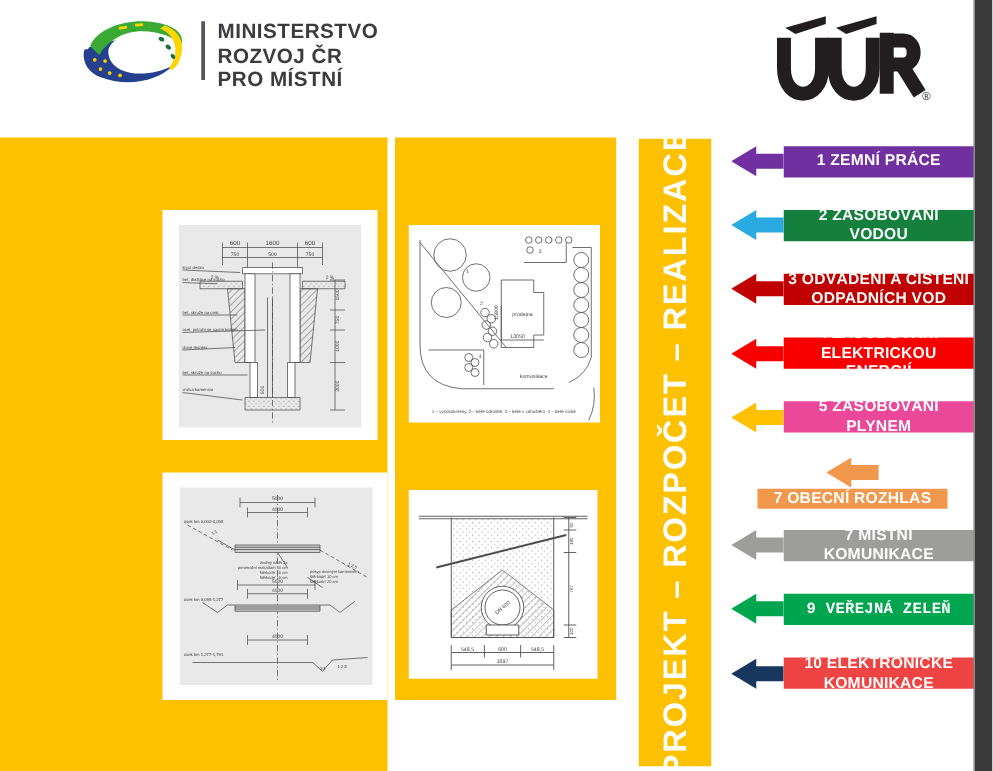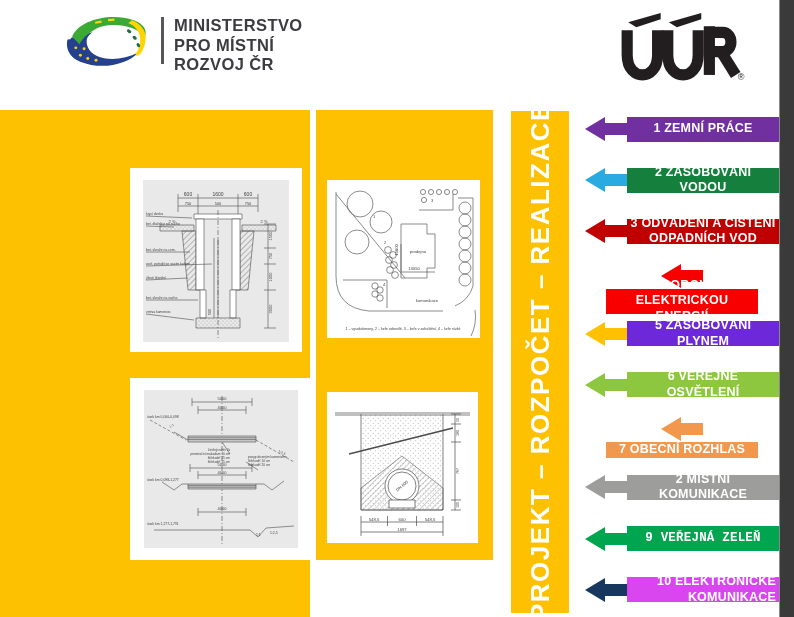--- a/index.html
+++ b/index.html
@@ -65,22 +65,22 @@
       <circle cx="20" cy="47" r="1.6" fill="#FFD500"></circle>
       <circle cx="28" cy="50.5" r="1.6" fill="#FFD500"></circle>
       <circle cx="37" cy="52.5" r="1.6" fill="#FFD500"></circle>
       <circle cx="24" cy="40" r="1.6" fill="#FFD500"></circle>
       <circle cx="15" cy="39" r="1.6" fill="#FFD500"></circle>
     </svg>
   </div>
   <div class="hdr-divider"></div>
   <div class="ministry-title">
     <div>MINISTERSTVO</div>
+    <div>ROZVOJ ČR</div>
     <div>PRO MÍSTNÍ</div>
-    <div>ROZVOJ ČR</div>
   </div>
 
   <div class="uur-logo">
     <svg viewBox="0 -14 134 72">
       <g stroke="#221E1F" stroke-width="11" fill="none">
         <path d="M12,6 V30 C12,44 20,50 27,50 C34,50 42,44 42,30 V6"></path>
         <path d="M52,6 V30 C52,44 60,50 67,50 C74,50 82,44 82,30 V6"></path>
         <path d="M93,2 V50"></path>
         <path d="M93,8 H106 C117,8 117,27 106,27 H95"></path>
         <path d="M104,26 L119,50"></path>
@@ -378,86 +378,76 @@
       <div class="cat-row" style="color: rgb(192, 0, 0); text-decoration: underline;">
       <span class="cat-arrow">
         <svg viewBox="0 0 42 26">
             <path d="M0,13 L20,1 L20,7 L42,7 L42,19 L20,19 L20,25 Z" fill="currentColor"></path>
           </svg>
       </span>
       <span class="cat-box" style="background: rgb(192, 0, 0);">
         <span class="cat-label">3 ODVÁDĚNÍ A ČIŠTĚNÍ ODPADNÍCH VOD</span>
       </span>
     </div>
-      <div class="cat-row" style="color: rgb(248, 0, 0); flex-direction: column;">
+      <div class="cat-row" style="color: rgb(248, 0, 0);">
       <span class="cat-arrow">
         <svg viewBox="0 0 42 26">
             <path d="M0,13 L20,1 L20,7 L42,7 L42,19 L20,19 L20,25 Z" fill="currentColor"></path>
           </svg>
       </span>
       <span class="cat-box" style="background: rgb(248, 0, 0);">
         <span class="cat-label">4 ZÁSOBOVÁNÍ ELEKTRICKOU ENERGIÍ</span>
       </span>
     </div>
       <div class="cat-row" style="color: rgb(255, 192, 0);">
       <span class="cat-arrow">
         <svg viewBox="0 0 42 26">
             <path d="M0,13 L20,1 L20,7 L42,7 L42,19 L20,19 L20,25 Z" fill="currentColor"></path>
           </svg>
       </span>
-      <span class="cat-box" style="background: #6d28d9;">
+      <span class="cat-box" style="background: #ec4899;">
         <span class="cat-label">5 ZÁSOBOVÁNÍ PLYNEM</span>
-      </span>
-    </div>
-      <div class="cat-row" style="color: rgb(141, 198, 63);">
-      <span class="cat-arrow">
-        <svg viewBox="0 0 42 26">
-            <path d="M0,13 L20,1 L20,7 L42,7 L42,19 L20,19 L20,25 Z" fill="currentColor"></path>
-          </svg>
-      </span>
-      <span class="cat-box" style="background: rgb(141, 198, 63);">
-        <span class="cat-label">6 VEŘEJNÉ OSVĚTLENÍ</span>
       </span>
     </div>
       <div class="cat-row" style="color: rgb(242, 152, 76); flex-direction: column;">
       <span class="cat-arrow">
         <svg viewBox="0 0 42 26">
             <path d="M0,13 L20,1 L20,7 L42,7 L42,19 L20,19 L20,25 Z" fill="currentColor"></path>
           </svg>
       </span>
       <span class="cat-box" style="background: rgb(242, 152, 76);">
         <span class="cat-label">7 OBECNÍ ROZHLAS</span>
       </span>
     </div>
       <div class="cat-row" style="color: rgb(157, 157, 156);">
       <span class="cat-arrow">
         <svg viewBox="0 0 42 26">
             <path d="M0,13 L20,1 L20,7 L42,7 L42,19 L20,19 L20,25 Z" fill="currentColor"></path>
           </svg>
       </span>
       <span class="cat-box" style="background: rgb(157, 157, 156);">
-        <span class="cat-label">2 MÍSTNÍ KOMUNIKACE</span>
+        <span class="cat-label">7 MÍSTNÍ KOMUNIKACE</span>
       </span>
     </div>
       <div class="cat-row" style="color: rgb(0, 166, 79);">
       <span class="cat-arrow">
         <svg viewBox="0 0 42 26">
             <path d="M0,13 L20,1 L20,7 L42,7 L42,19 L20,19 L20,25 Z" fill="currentColor"></path>
           </svg>
       </span>
       <span class="cat-box" style="background: rgb(0, 166, 79); font-family: Liberation Mono, monospace;">
         <span class="cat-label">9 VEŘEJNÁ ZELEŇ</span>
       </span>
     </div>
       <div class="cat-row" style="color: rgb(23, 55, 94);">
       <span class="cat-arrow">
         <svg viewBox="0 0 42 26">
             <path d="M0,13 L20,1 L20,7 L42,7 L42,19 L20,19 L20,25 Z" fill="currentColor"></path>
           </svg>
       </span>
-      <span class="cat-box" style="background: #d946ef; text-align: right;">
+      <span class="cat-box" style="background: #ef4444;">
         <span class="cat-label">10 ELEKTRONICKÉ KOMUNIKACE</span>
       </span>
     </div>
     </div>
 
   <div class="edge-right"></div>
 </div>
 
 </body></html>

